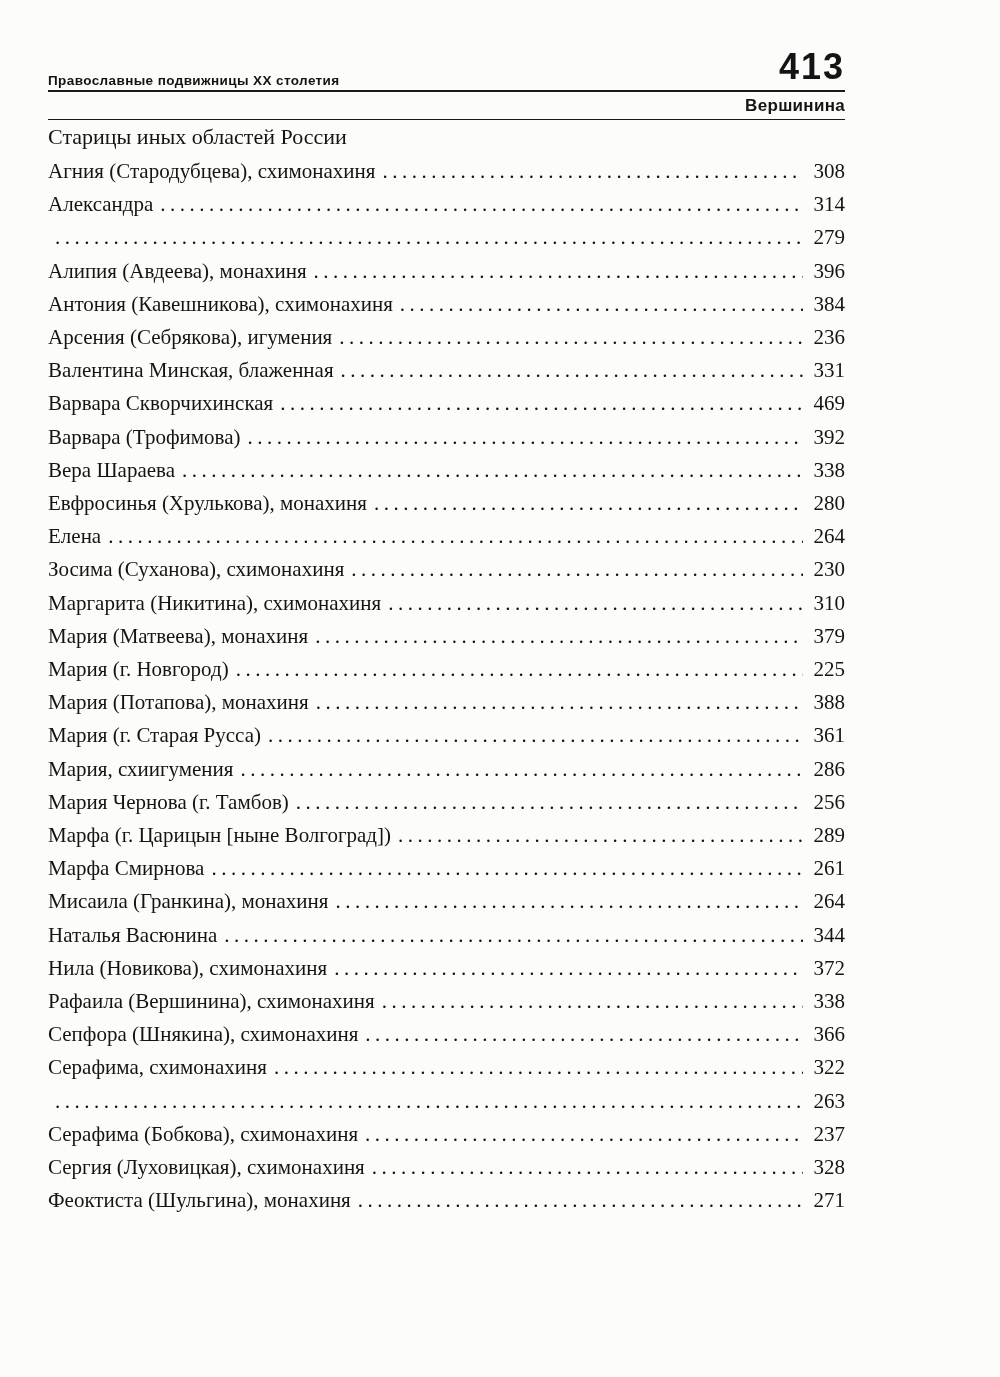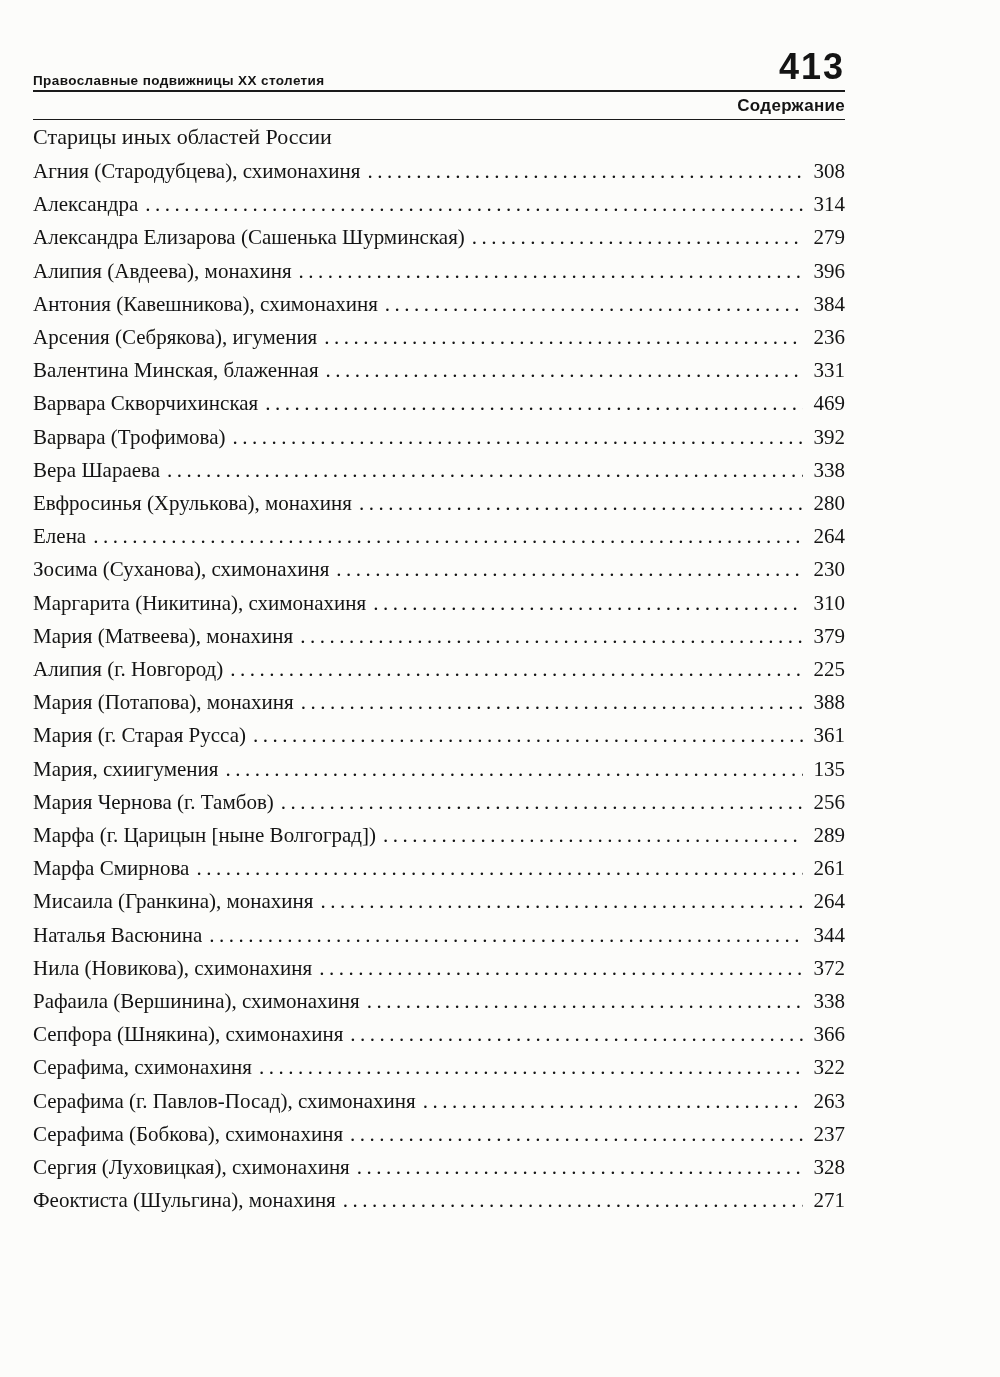--- a/index.html
+++ b/index.html
@@ -12,21 +12,21 @@
     background: #fcfcfa;
     color: #141414;
     font-family: "Liberation Serif", serif;
     overflow: hidden;
   }
   .page {
     position: relative;
     width: 1000px;
     height: 1013px;
     box-sizing: border-box;
-    padding: 46px 155px 40px 33px; 
+    padding: 46px 155px 40px 48px; 
   }
 
   
   .header-top {
     display: flex;
     justify-content: space-between;
     align-items: baseline;
     font-family: "Liberation Sans", sans-serif;
   }
   .running-head {
@@ -101,42 +101,41 @@
 
 <div class="page">
 
   <div class="header">
     <div class="header-top">
       <span class="running-head">Православные подвижницы ХХ столетия</span>
       <span class="page-number">413</span>
     </div>
     <div class="rule-thick"></div>
     <div class="header-bottom">
-      <span class="chapter-title">Содержание</span>
+      <span class="chapter-title">Вершинина</span>
     </div>
     <div class="rule-thin"></div>
   </div>
 
   <div class="toc">
     <h2 class="section-heading">Старицы иных областей России</h2>
     <div class="toc-list">
   <div class="toc-entry">
     <span class="entry-title">Агния (Стародубцева), схимонахиня</span>
     <span class="leader"></span>
     <span class="entry-page">308</span>
   </div>
 
   <div class="toc-entry">
     <span class="entry-title">Александра</span>
     <span class="leader"></span>
     <span class="entry-page">314</span>
   </div>
 
   <div class="toc-entry">
-    <span class="entry-title">Александра Елизарова (Сашенька Шурминская)</span>
     <span class="leader"></span>
     <span class="entry-page">279</span>
   </div>
 
   <div class="toc-entry">
     <span class="entry-title">Алипия (Авдеева), монахиня</span>
     <span class="leader"></span>
     <span class="entry-page">396</span>
   </div>
 
@@ -201,41 +200,41 @@
   </div>
 
 
   <div class="toc-entry">
     <span class="entry-title">Мария (Матвеева), монахиня</span>
     <span class="leader"></span>
     <span class="entry-page">379</span>
   </div>
 
   <div class="toc-entry">
-    <span class="entry-title">Алипия (г. Новгород)</span>
+    <span class="entry-title">Мария (г. Новгород)</span>
     <span class="leader"></span>
     <span class="entry-page">225</span>
   </div>
 
   <div class="toc-entry">
     <span class="entry-title">Мария (Потапова), монахиня</span>
     <span class="leader"></span>
     <span class="entry-page">388</span>
   </div>
 
   <div class="toc-entry">
     <span class="entry-title">Мария (г. Старая Русса)</span>
     <span class="leader"></span>
     <span class="entry-page">361</span>
   </div>
 
   <div class="toc-entry">
     <span class="entry-title">Мария, схиигумения</span>
     <span class="leader"></span>
-    <span class="entry-page">135</span>
+    <span class="entry-page">286</span>
   </div>
 
   <div class="toc-entry">
     <span class="entry-title">Мария Чернова (г. Тамбов)</span>
     <span class="leader"></span>
     <span class="entry-page">256</span>
   </div>
 
   <div class="toc-entry">
     <span class="entry-title">Марфа (г. Царицын [ныне Волгоград])</span>
@@ -279,21 +278,20 @@
     <span class="entry-page">366</span>
   </div>
 
   <div class="toc-entry">
     <span class="entry-title">Серафима, схимонахиня</span>
     <span class="leader"></span>
     <span class="entry-page">322</span>
   </div>
 
   <div class="toc-entry">
-    <span class="entry-title">Серафима (г. Павлов-Посад), схимонахиня</span>
     <span class="leader"></span>
     <span class="entry-page">263</span>
   </div>
 
   <div class="toc-entry">
     <span class="entry-title">Серафима (Бобкова), схимонахиня</span>
     <span class="leader"></span>
     <span class="entry-page">237</span>
   </div>
 

